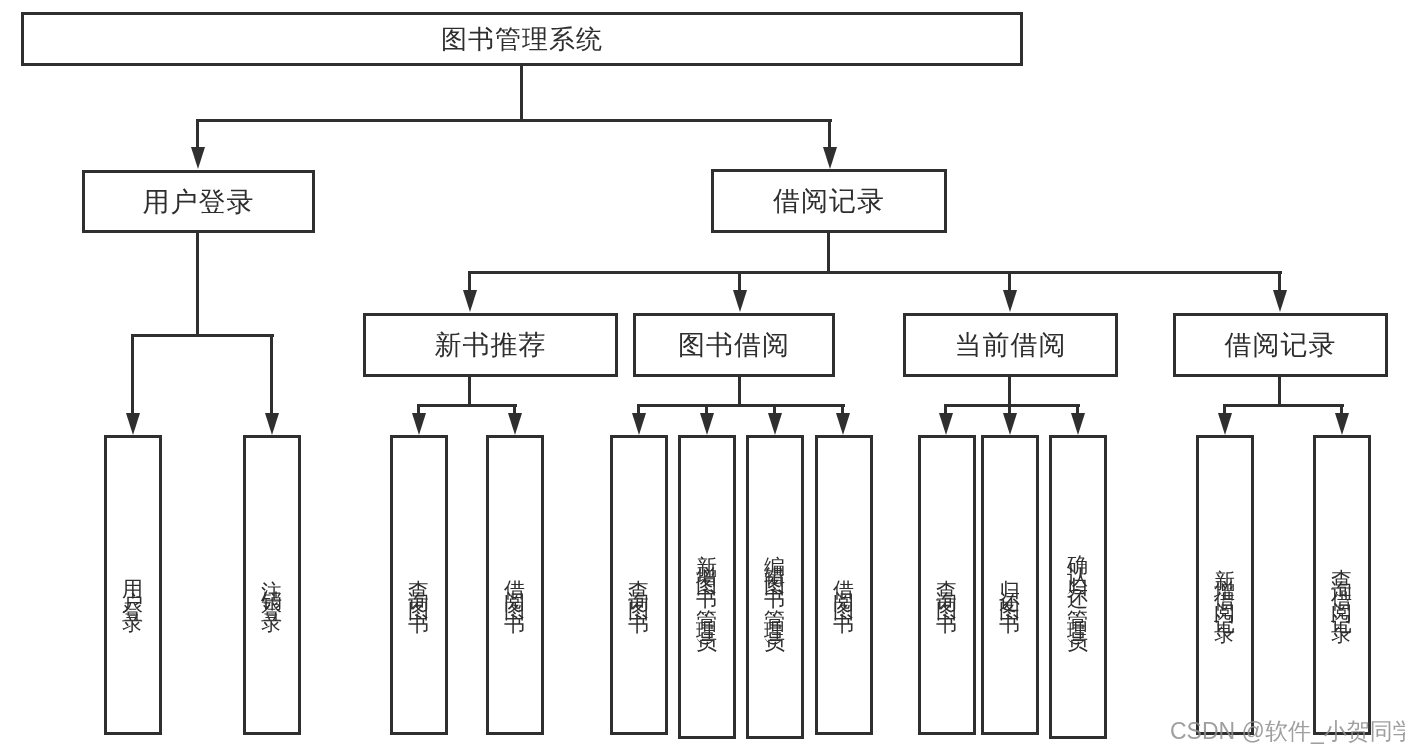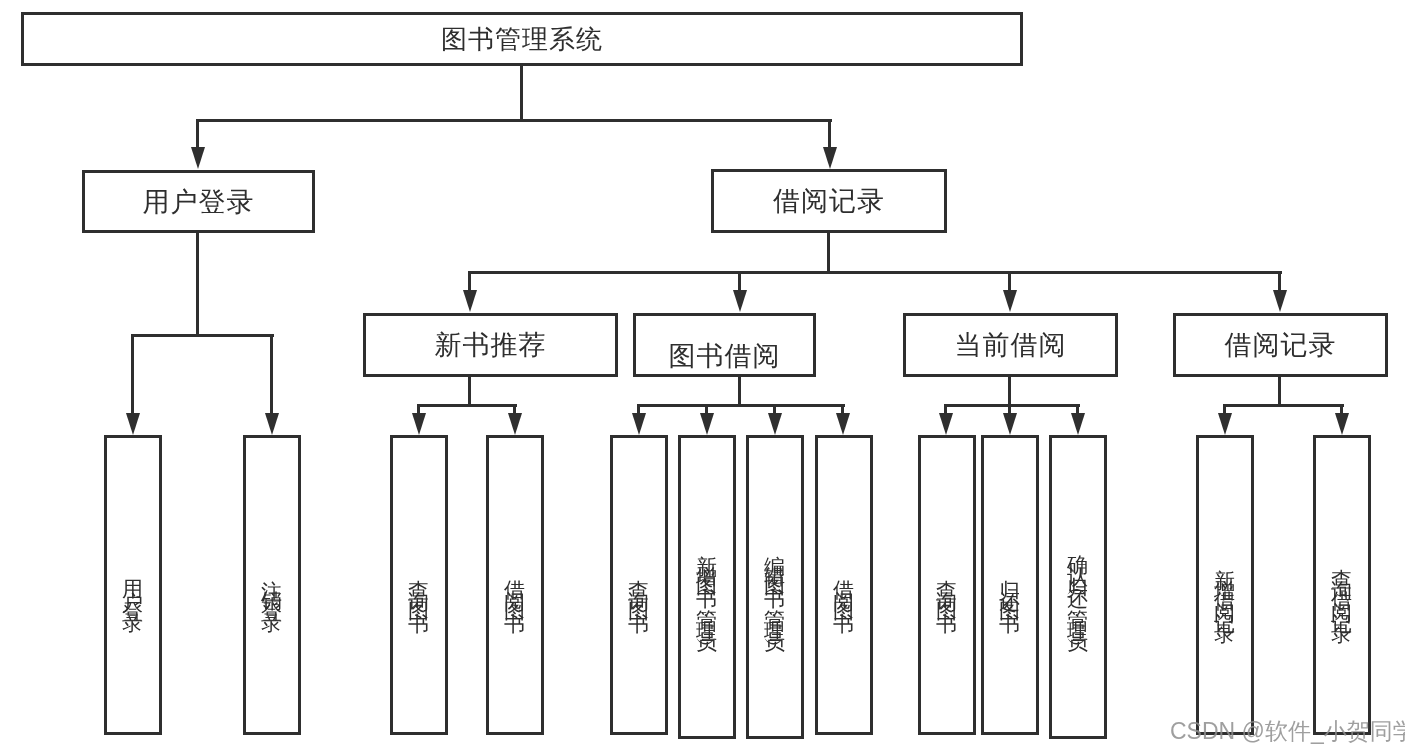--- a/index.html
+++ b/index.html
@@ -129,21 +129,21 @@
   </div>
 
   <div class="node hnode" style="left:711px; top:169px; width:236px; height:64px;">
     <span>借阅记录</span>
   </div>
 
   <div class="node hnode" style="left:363px; top:313px; width:255px; height:64px;">
     <span>新书推荐</span>
   </div>
 
-  <div class="node hnode" style="left:633px; top:313px; width:183px; height:64px;align-items:flex-end;">
+  <div class="node hnode" style="left:633px; top:313px; width:202px; height:64px;">
     <span>图书借阅</span>
   </div>
 
   <div class="node hnode" style="left:1173px; top:313px; width:215px; height:64px;">
     <span>借阅记录</span>
   </div>
 
   <div class="node hnode" style="left:903px; top:313px; width:215px; height:64px;">
     <span>当前借阅</span>
   </div>

